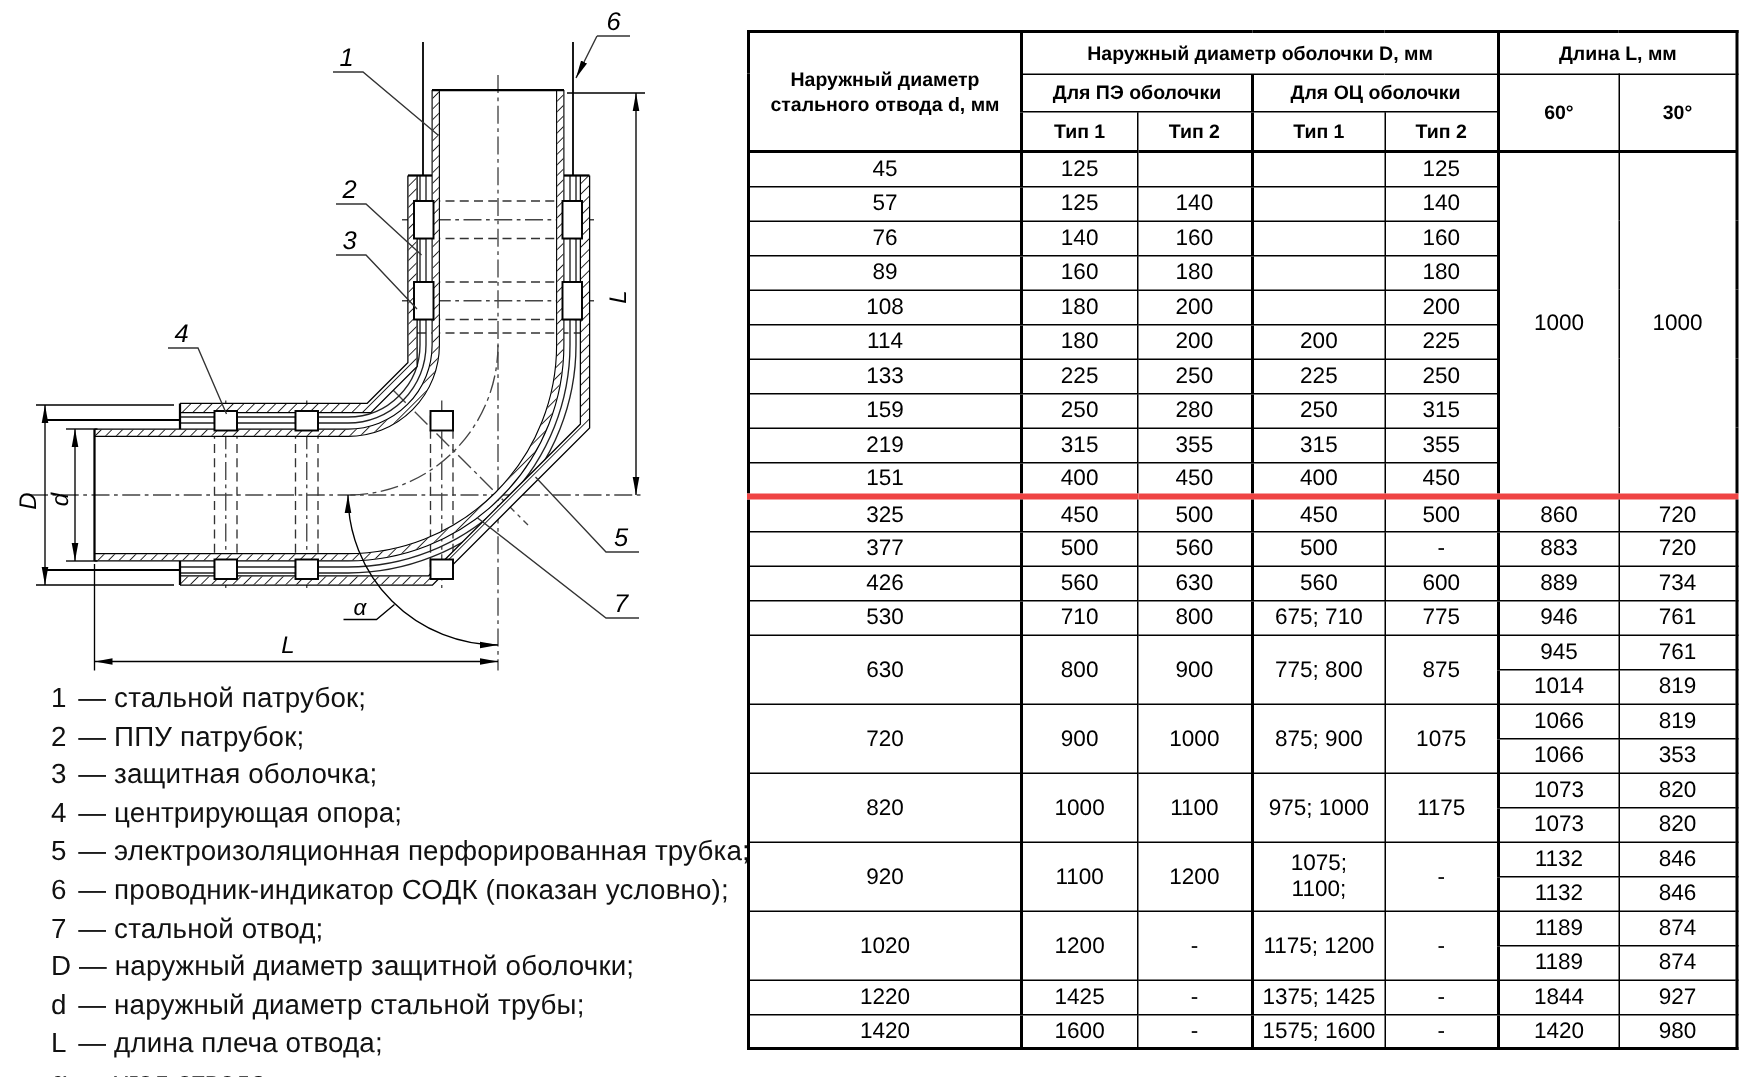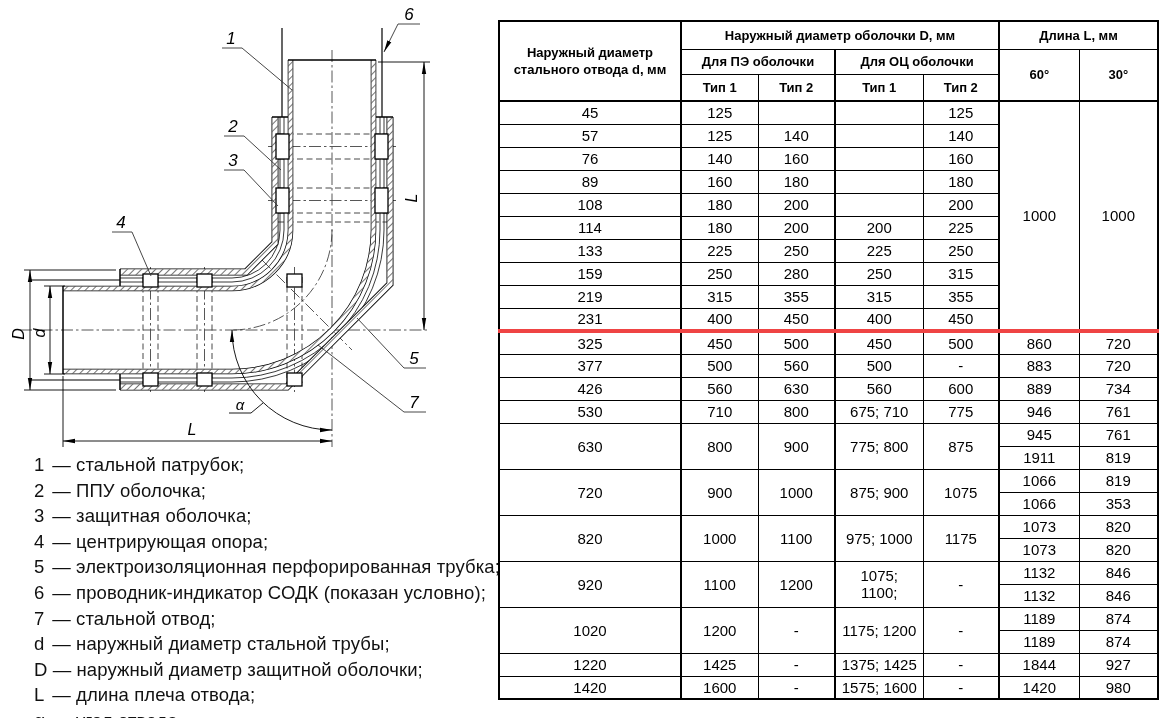--- a/index.html
+++ b/index.html
@@ -174,28 +174,28 @@
       <text x="233" y="166">3</text>
       <text x="121" y="228">4</text>
       <text x="414" y="364">5</text>
       <text x="409" y="20">6</text>
       <text x="414" y="408">7</text>
     </g>
   </svg>
 
   <div class="legend" id="legend">
       <div><span class="lg-sym">1</span><span> — стальной патрубок;</span></div>
-      <div><span class="lg-sym">2</span><span> — ППУ оболочка;</span></div>
+      <div><span class="lg-sym">2</span><span> — ППУ патрубок;</span></div>
       <div><span class="lg-sym">3</span><span> — защитная оболочка;</span></div>
       <div><span class="lg-sym">4</span><span> — центрирующая опора;</span></div>
       <div><span class="lg-sym">5</span><span> — электроизоляционная перфорированная трубка;</span></div>
       <div><span class="lg-sym">6</span><span> — проводник-индикатор СОДК (показан условно);</span></div>
       <div><span class="lg-sym">7</span><span> — стальной отвод;</span></div>
+      <div><span class="lg-sym">D</span><span> — наружный диаметр защитной оболочки;</span></div>
       <div><span class="lg-sym">d</span><span> — наружный диаметр стальной трубы;</span></div>
-      <div><span class="lg-sym">D</span><span> — наружный диаметр защитной оболочки;</span></div>
       <div><span class="lg-sym">L</span><span> — длина плеча отвода;</span></div>
       <div><span class="lg-sym">α</span><span> — угол отвода</span></div>
     </div>
 
   <table class="dim-table">
     <colgroup id="cols">
         <col style="width: 182px;">
         <col style="width: 77px;">
         <col style="width: 77px;">
         <col style="width: 88px;">
@@ -283,21 +283,21 @@
           <td>315</td>
         </tr>
         <tr>
           <td>219</td>
           <td class="bl2">315</td>
           <td>355</td>
           <td class="bl2">315</td>
           <td>355</td>
         </tr>
         <tr>
-          <td>231</td>
+          <td>151</td>
           <td class="bl2">400</td>
           <td>450</td>
           <td class="bl2">400</td>
           <td>450</td>
         </tr>
         <tr class="bt2">
           <td>325</td>
           <td class="bl2">450</td>
           <td>500</td>
           <td class="bl2">450</td>
@@ -335,21 +335,21 @@
         <tr>
           <td rowspan="2">630</td>
           <td rowspan="2" class="bl2">800</td>
           <td rowspan="2">900</td>
           <td rowspan="2" class="bl2">775; 800</td>
           <td rowspan="2">875</td>
           <td class="bl2">945</td>
           <td>761</td>
         </tr>
         <tr>
-          <td class="bl2">1911</td>
+          <td class="bl2">1014</td>
           <td>819</td>
         </tr>
         <tr>
           <td rowspan="2">720</td>
           <td rowspan="2" class="bl2">900</td>
           <td rowspan="2">1000</td>
           <td rowspan="2" class="bl2">875; 900</td>
           <td rowspan="2">1075</td>
           <td class="bl2">1066</td>
           <td>819</td>

